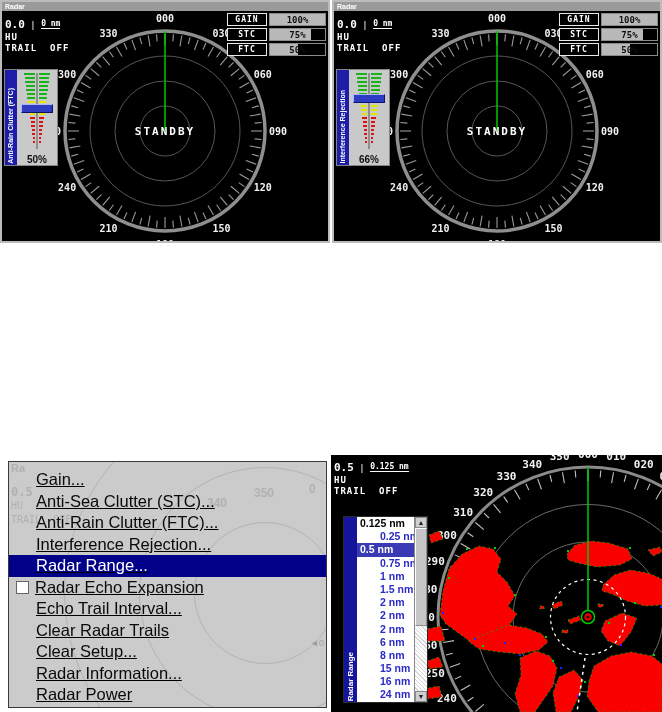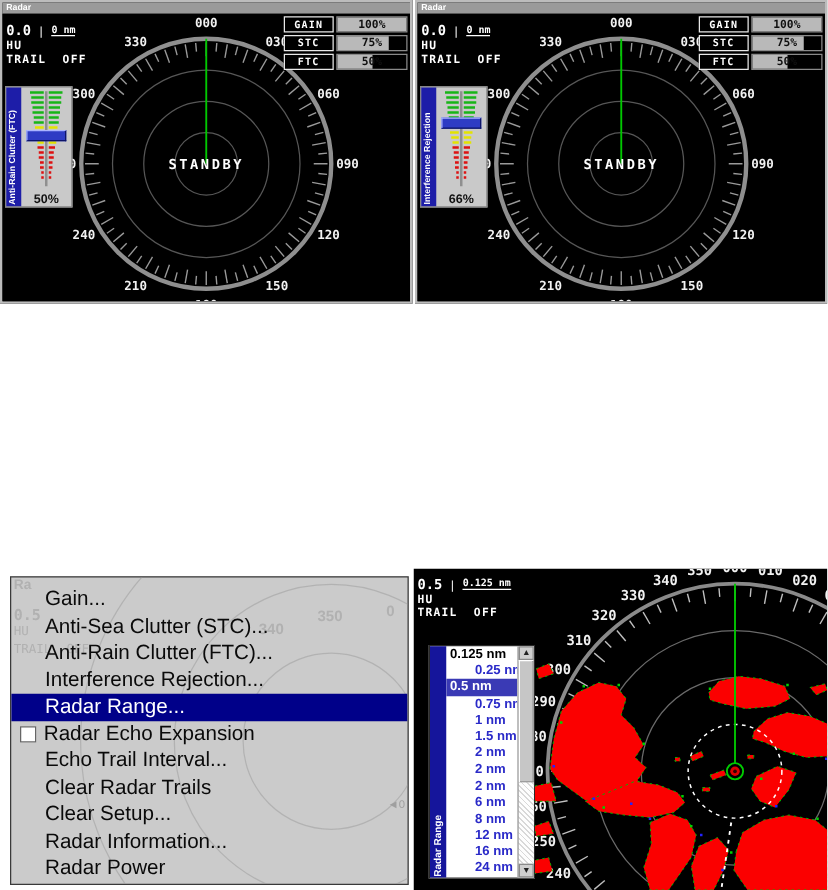--- a/index.html
+++ b/index.html
@@ -56,21 +56,21 @@
   .ghost-text.g2{left:2px;top:38px;font-size:10px;font-family:"DejaVu Sans Mono",monospace;}
   .ghost-text.g3{left:2px;top:52px;font-size:10px;font-family:"DejaVu Sans Mono",monospace;}
   .ghost-text.g4{left:198px;top:34px;font-size:12px;font-weight:bold;}
   .ghost-text.g5{left:245px;top:24px;font-size:12px;font-weight:bold;}
   .ghost-text.g6{left:300px;top:20px;font-size:12px;font-weight:bold;}
   .ghost-text.g7{right:2px;top:176px;font-size:9px;color:#9f9f9f;}
   .ghost-arc{position:absolute;border:1px solid rgba(158,158,158,.55);border-radius:50%;}
   .arc1{left:55px;top:-70px;width:400px;height:400px;}
   .arc2{left:130px;top:5px;width:250px;height:250px;}
   .arc3{left:185px;top:60px;width:140px;height:140px;}
-  .menu-items{position:relative;z-index:1;padding-top:7px;}
+  .menu-items{position:relative;z-index:1;padding-top:7px;text-decoration:underline;}
   .menu-row{height:21.5px;display:flex;align-items:center;padding-left:27px;font-size:16.5px;color:#0a0a0a;box-sizing:border-box;}
   .menu-row.sel{background:#000089;color:#fff;}
   .menu-row.chk{padding-left:7px;}
   .checkbox{width:13px;height:13px;background:#fff;border:1px solid #666;margin-right:6px;box-sizing:border-box;flex:0 0 13px;}
 
   
   #panel-br{position:absolute;left:331px;top:455px;width:331px;height:257px;background:#000;overflow:hidden;}
   #active-svg{position:absolute;left:0;top:0;}
   #panel-br .status{top:1px;}
   .range-list{position:absolute;left:12px;top:61px;width:85px;height:187px;display:flex;background:#fff;
@@ -761,21 +761,21 @@
           <div class="rl-item option">0.25 nm</div>
           <div class="rl-item selected">0.5 nm</div>
           <div class="rl-item option">0.75 nm</div>
           <div class="rl-item option">1 nm</div>
           <div class="rl-item option">1.5 nm</div>
           <div class="rl-item option">2 nm</div>
           <div class="rl-item option">2 nm</div>
           <div class="rl-item option">2 nm</div>
           <div class="rl-item option">6 nm</div>
           <div class="rl-item option">8 nm</div>
-          <div class="rl-item option">12 nm</div>
+          <div class="rl-item option">15 nm</div>
           <div class="rl-item option">16 nm</div>
           <div class="rl-item option">24 nm</div>
         </div>
       <div class="rl-scroll">
         <div class="rl-btn">▲</div>
         <div class="rl-thumb"></div>
         <div class="rl-track"></div>
         <div class="rl-btn">▼</div>
       </div>
     </div>

